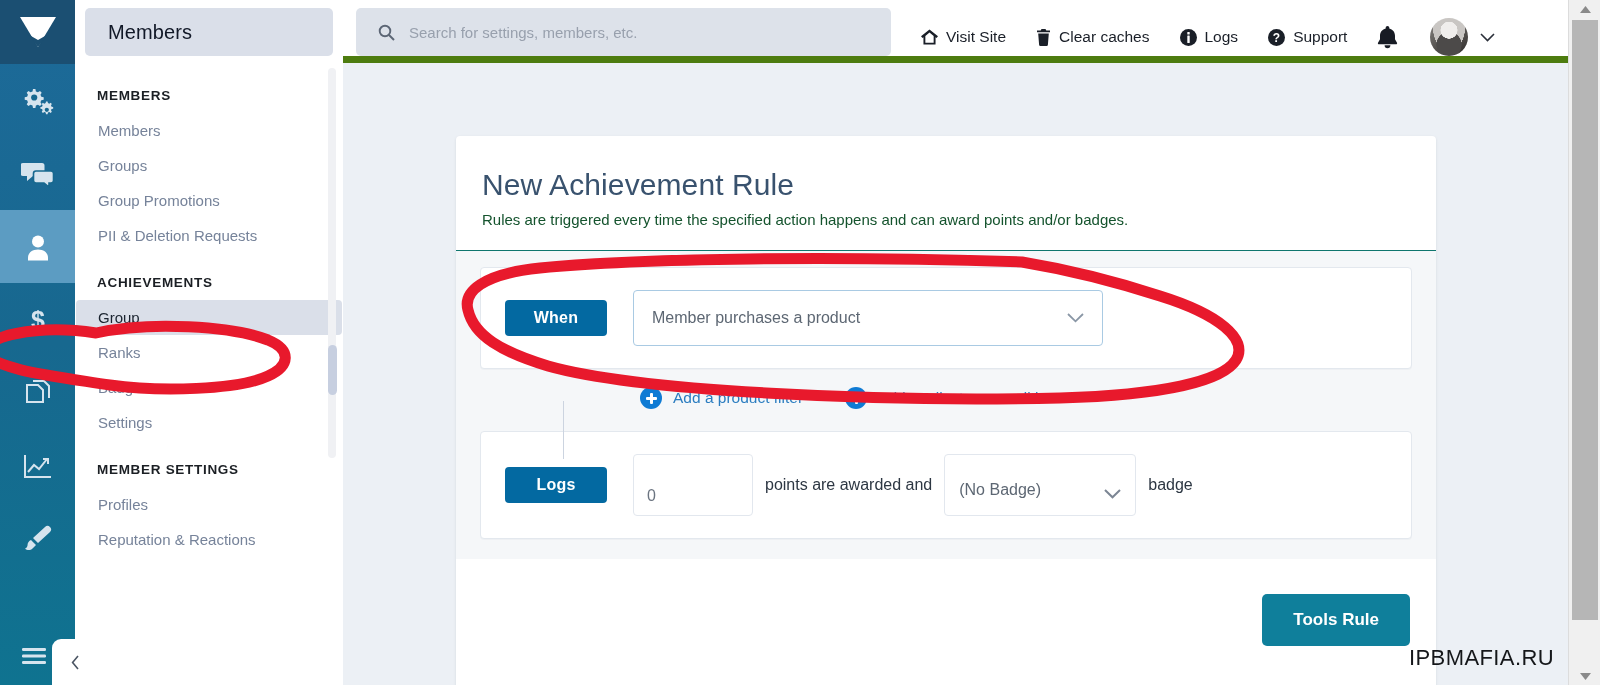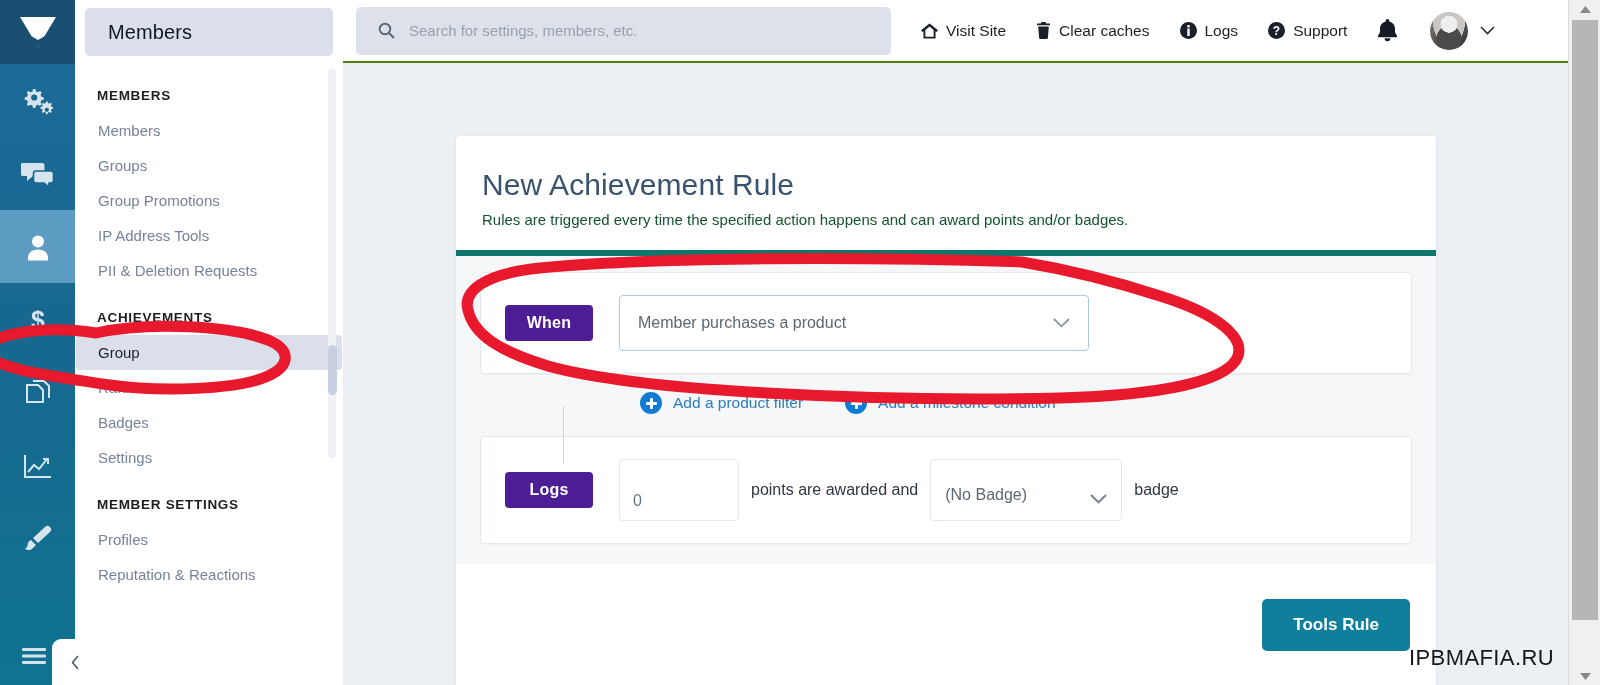--- a/index.html
+++ b/index.html
@@ -101,22 +101,22 @@
     z-index: 9;
     cursor: pointer;
     color: #4b5563; font-size: 15px;
   }
 
   
   #topbar {
     position: absolute; left: 343px; top: 0;
     width: 1225px; height: 63px;
     background: #ffffff;
-    border-bottom: 2px solid #4d7c0f;
-    display: flex; align-items: center;
+    border-bottom: 7px solid #4d7c0f;
+    display: flex; align-items: flex-end;
     z-index: 3;
   }
   #search-box {
     margin-left: 13px;
     width: 535px; height: 48px;
     background: #dde2ea;
     border-radius: 5px;
     display: flex; align-items: center;
     padding-left: 22px;
     cursor: text;
@@ -161,21 +161,21 @@
   }
   #content-card {
     position: absolute; left: 113px; top: 73px;
     width: 980px; min-height: 560px;
     background: #ffffff;
     border-radius: 4px;
     box-shadow: 0 1px 3px rgba(20,30,50,.10);
   }
   .card-head {
     padding: 32px 26px 22px 26px;
-    border-bottom: 6px solid #0f766e;
+    border-bottom: 1px solid #0f766e;
   }
   .card-title {
     font-size: 30px; color: #39526e; font-weight: 400;
     letter-spacing: .1px;
   }
   .card-sub {
     margin-top: 9px;
     font-size: 15px; color: #14532d;
   }
   .card-body {
@@ -186,24 +186,24 @@
 
   .rule-block {
     background: #ffffff;
     border: 1px solid #e3e8ee;
     border-radius: 4px;
     padding: 22px 24px;
     display: flex; align-items: center;
     box-shadow: 0 1px 1px rgba(30,40,60,.03);
   }
   .pill {
-    background: #4c1d95;
+    background: #0369a1;
     color: #ffffff;
     font-size: 16px; font-weight: bold;
-    width: 88px; height: 36px;
+    width: 102px; height: 36px;
     border-radius: 4px;
     display: flex; align-items: center; justify-content: center;
     flex: 0 0 auto;
     cursor: pointer;
     letter-spacing: .2px;
   }
   .sel {
     margin-left: 26px;
     height: 56px;
     border: 1px solid #a9cae3;
@@ -404,21 +404,20 @@
     <div class="nav-header">
       <span class="nav-header-title">Members</span>
     </div>
 
     <div class="nav-body">
 
       <div class="nav-group-title">MEMBERS</div>
       <div class="nav-link">Members</div>
       <div class="nav-link">Groups</div>
       <div class="nav-link">Group Promotions</div>
-      <div class="nav-link">IP Address Tools</div>
       <div class="nav-link">PII &amp; Deletion Requests</div>
 
       <div class="nav-group-title" style="padding-top:22px">ACHIEVEMENTS</div>
       <div class="nav-link active">Group</div>
       <div class="nav-link">Ranks</div>
       <div class="nav-link">Badges</div>
       <div class="nav-link">Settings</div>
 
       <div class="nav-group-title" style="padding-top:22px">MEMBER SETTINGS</div>
       <div class="nav-link">Profiles</div>

